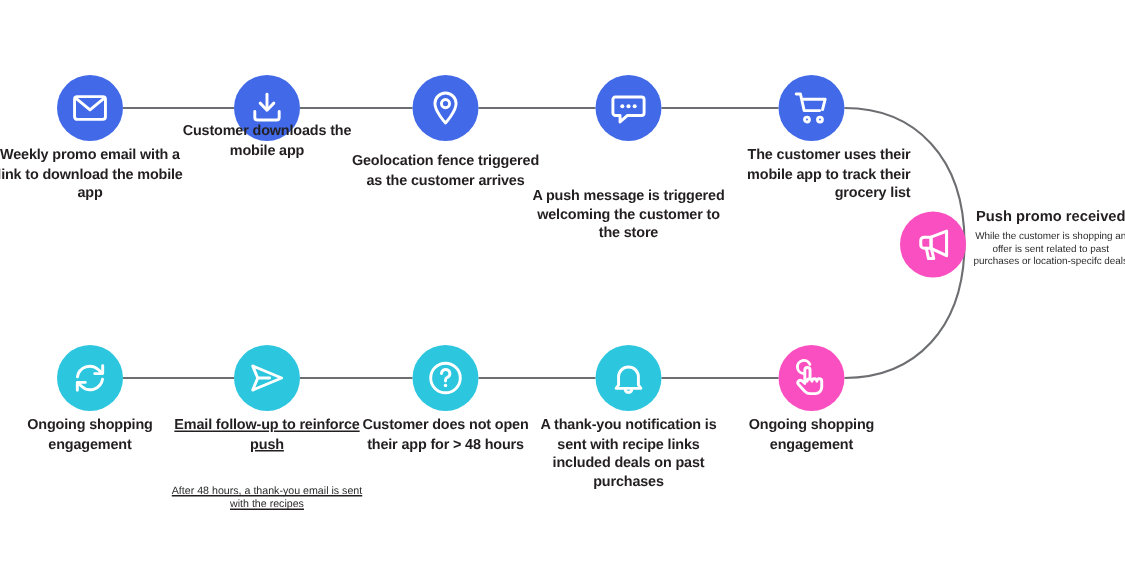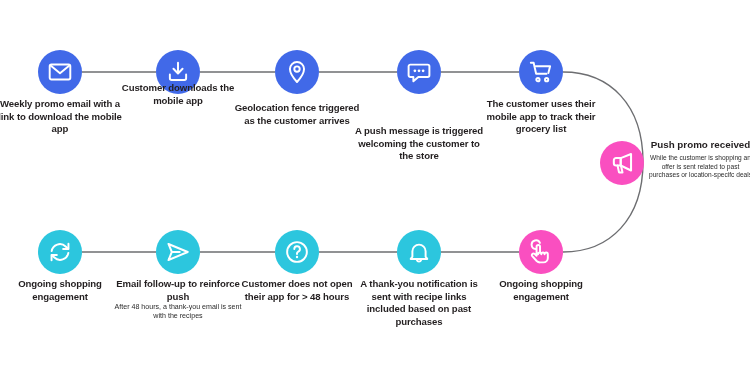--- a/index.html
+++ b/index.html
@@ -23,21 +23,21 @@
   .node .bubble svg{display:block;}
   .node .labels{
     position:absolute;left:50%;transform:translateX(-50%);
     text-align:center;width:132px;
   }
   .node .title{
     font-size:9.6px;line-height:12.6px;font-weight:bold;letter-spacing:-0.1px;
   }
   .node .sub{
     font-size:7.1px;line-height:9.3px;font-weight:normal;color:#2b2b2b;
-    margin-top:0;
+    margin-top:20px;
   }
 
   
   .blue  .bubble{background:#4169e8;}
   .teal  .bubble{background:#2cc6de;}
   .pink  .bubble{background:#fa4fc0;}
 
   
   .callout{position:absolute;z-index:3;}
   .callout .bubble{
@@ -123,21 +123,21 @@
 
   <div class="node blue" style="left:541px;top:50px;width:0;">
     <div class="bubble">
       <svg width="26" height="26" viewBox="0 0 24 24" fill="none" stroke="#ffffff" stroke-width="1.8" stroke-linecap="round" stroke-linejoin="round">
         <path d="M2.6 3.4 h2.6 l2.3 10.2 h9.6"></path>
         <path d="M7.2 6.6 h13.2 l-1.6 6.4"></path>
         <circle cx="9.2" cy="19.1" r="1.5"></circle>
         <circle cx="17.2" cy="19.1" r="1.5"></circle>
       </svg>
     </div>
-    <div class="labels" style="top:48px;">
+    <div class="labels" style="top:48px;text-align:right;">
       <div class="title">The customer uses their mobile app to track their grocery list</div>
     </div>
   </div>
 
   <div class="callout" style="left:600px;top:141px;">
     <div class="bubble">
       <svg width="27" height="27" viewBox="0 0 24 24" fill="none" stroke="#ffffff" stroke-width="1.8" stroke-linecap="round" stroke-linejoin="round">
         <path d="M10.4 7.2 h-4.1 a2 2 0 0 0 -2 2 v2.6 a2 2 0 0 0 2 2 h4.1 z"></path>
         <path d="M10.4 7.2 L19.6 3.6 v14.6 L10.4 13.8 z"></path>
         <path d="M7.6 13.8 l1.3 6.1 h3.1 l-1.4 -6.1"></path>
@@ -163,21 +163,21 @@
     </div>
   </div>
 
   <div class="node teal" style="left:178px;top:230px;width:0;">
     <div class="bubble">
       <svg width="26" height="26" viewBox="0 0 24 24" fill="none" stroke="#ffffff" stroke-width="1.8" stroke-linecap="round" stroke-linejoin="round">
         <path d="M3.2 4.6 L21 12 L3.2 19.4 L6.3 12 z"></path>
         <path d="M6.3 12 H13.6"></path>
       </svg>
     </div>
-    <div class="labels" style="top:48px;">
+    <div class="labels" style="top:48px;text-decoration:underline;">
       <div class="title">Email follow-up to reinforce push</div>
       <div class="sub">After 48 hours, a thank-you email is sent with the recipes</div>
     </div>
   </div>
 
   <div class="node teal" style="left:297px;top:230px;width:0;">
     <div class="bubble">
       <svg width="26" height="26" viewBox="0 0 24 24" fill="none" stroke="#ffffff" stroke-width="1.8" stroke-linecap="round" stroke-linejoin="round">
         <circle cx="12" cy="12" r="9.1"></circle>
         <path d="M9.5 9.3 a2.6 2.6 0 1 1 3.4 2.5 c-0.7 0.3 -0.9 0.8 -0.9 1.5 v0.6"></path>
@@ -190,21 +190,21 @@
   </div>
 
   <div class="node teal" style="left:419px;top:230px;width:0;">
     <div class="bubble">
       <svg width="26" height="26" viewBox="0 0 24 24" fill="none" stroke="#ffffff" stroke-width="1.8" stroke-linecap="round" stroke-linejoin="round">
         <path d="M18.1 16.3 v-5 a6.1 6.1 0 1 0 -12.2 0 v5 l-1.5 2.1 h15.2 z"></path>
         <path d="M10 19.4 a2.1 2.1 0 0 0 4 0"></path>
       </svg>
     </div>
     <div class="labels" style="top:48px;">
-      <div class="title">A thank-you notification is sent with recipe links included based on past purchases</div>
+      <div class="title">A thank-you notification is sent with recipe links included deals on past purchases</div>
     </div>
   </div>
 
   <div class="node pink" style="left:541px;top:230px;width:0;">
     <div class="bubble">
       <svg width="26" height="26" viewBox="0 0 24 24" fill="none" stroke="#ffffff" stroke-width="1.8" stroke-linecap="round" stroke-linejoin="round">
         <path d="M11 3.6 a4 4 0 1 0 -4 5.6"></path>
         <path d="M11.1 12.6 V7.1 a1.6 1.6 0 0 0 -3.2 0 v8.3 l-1.9 -1.7 a1.5 1.5 0 0 0 -2.1 2.1 l4.1 4.5 a4.4 4.4 0 0 0 3.2 1.3 h3.1 a4 4 0 0 0 4 -4 v-3.6 a1.5 1.5 0 0 0 -3 0 a1.5 1.5 0 0 0 -3 0 a1.5 1.5 0 0 0 -3 0"></path>
       </svg>
     </div>

